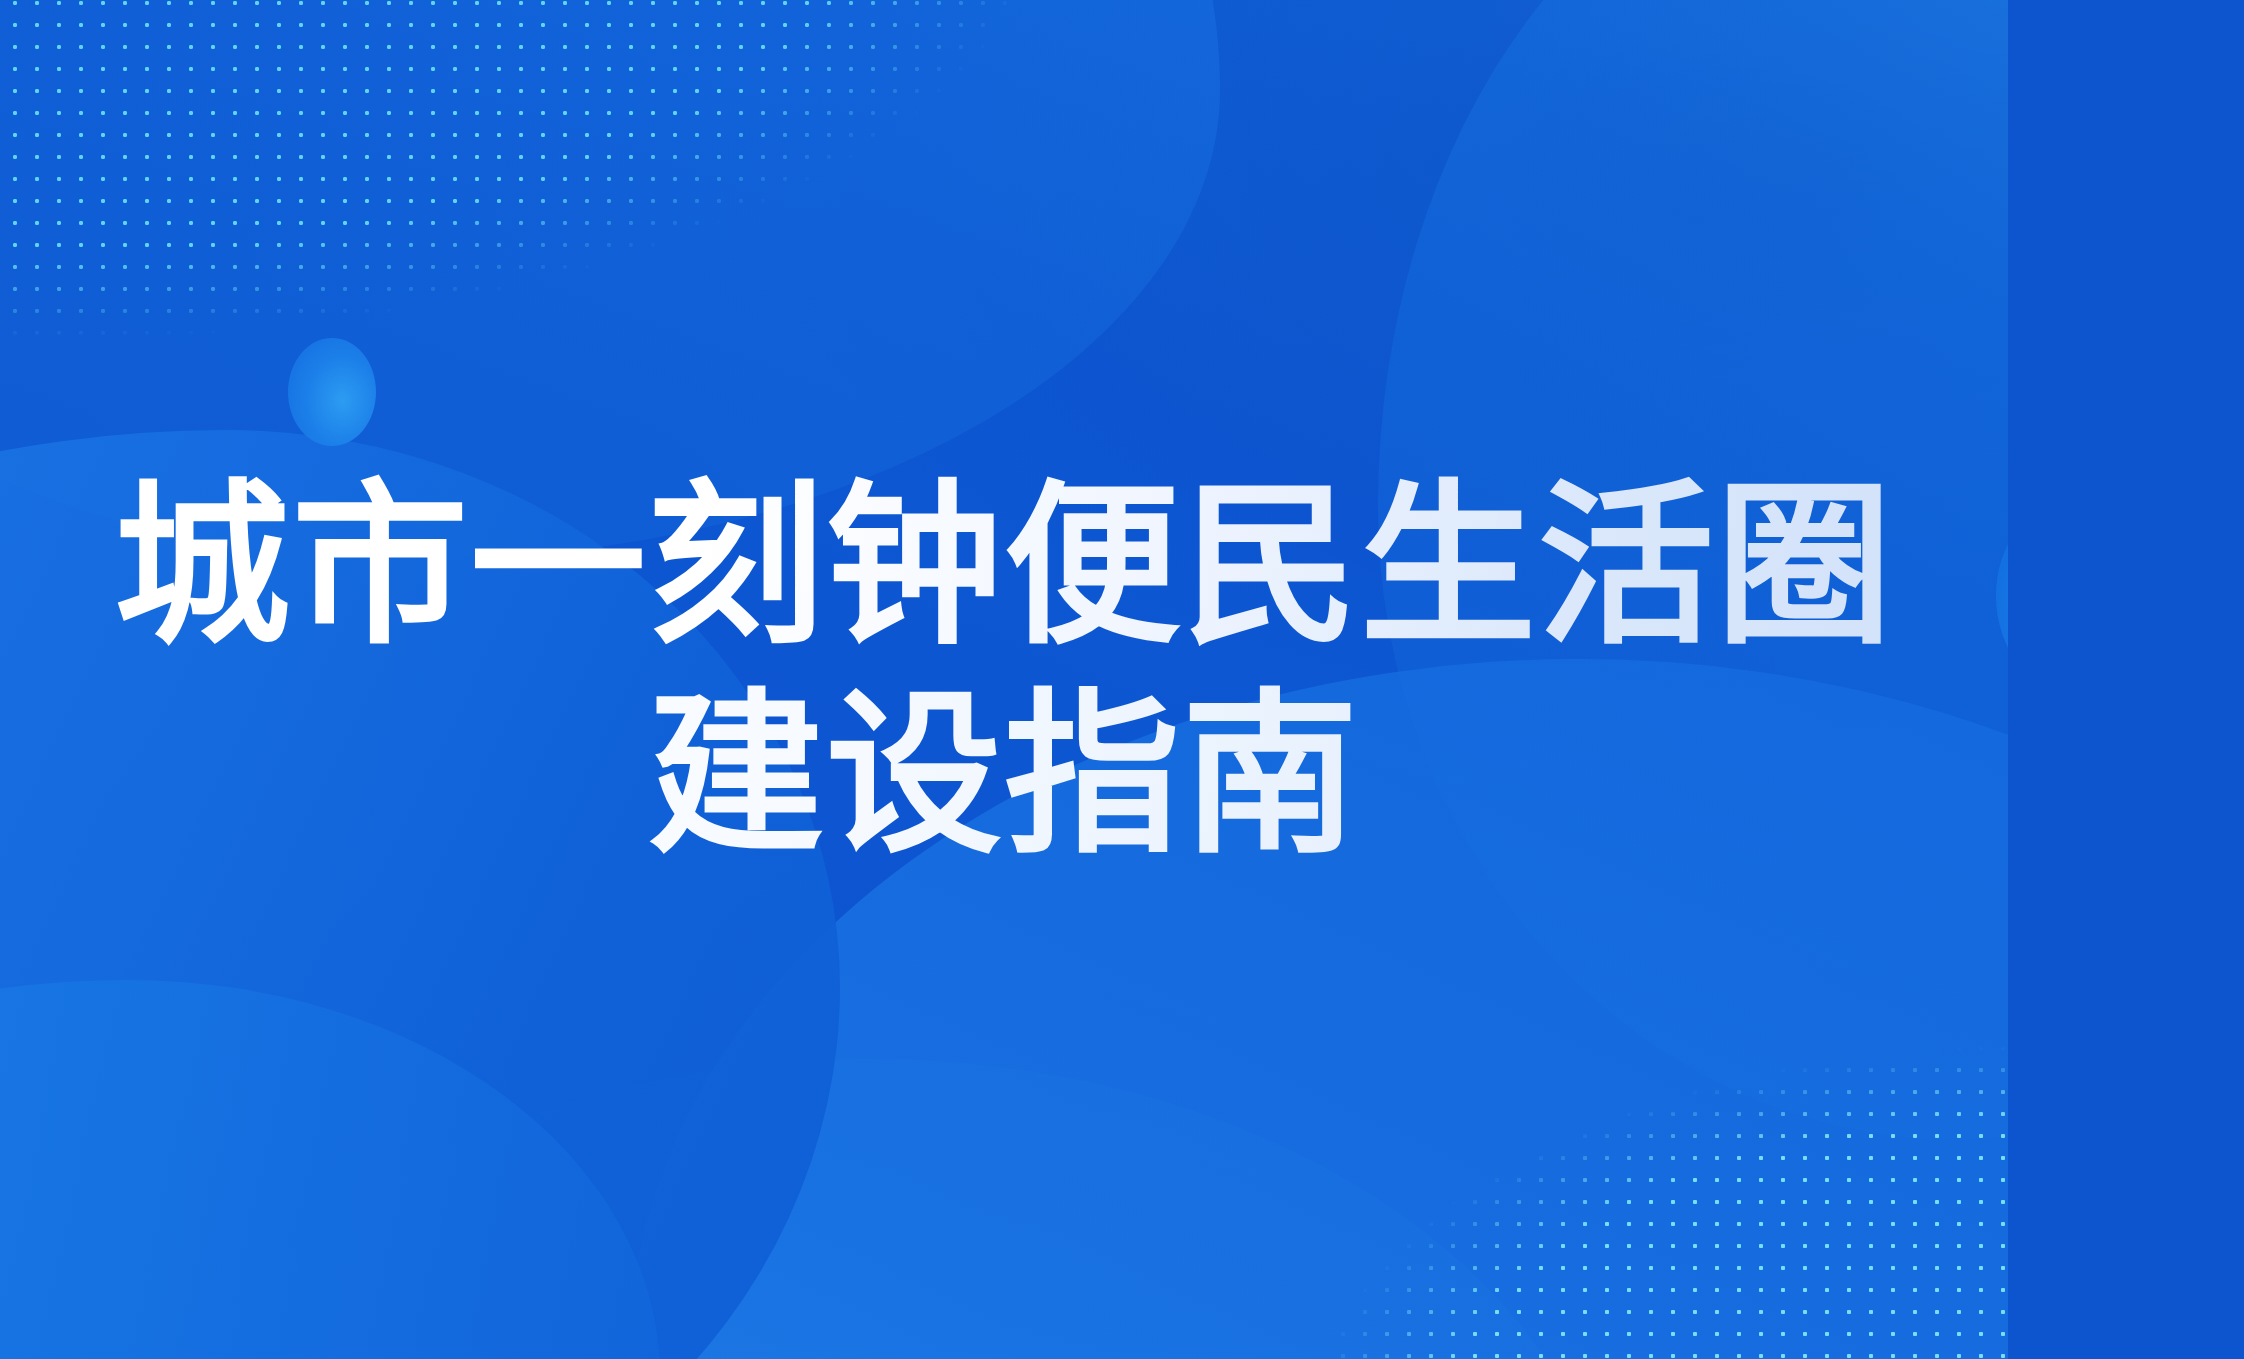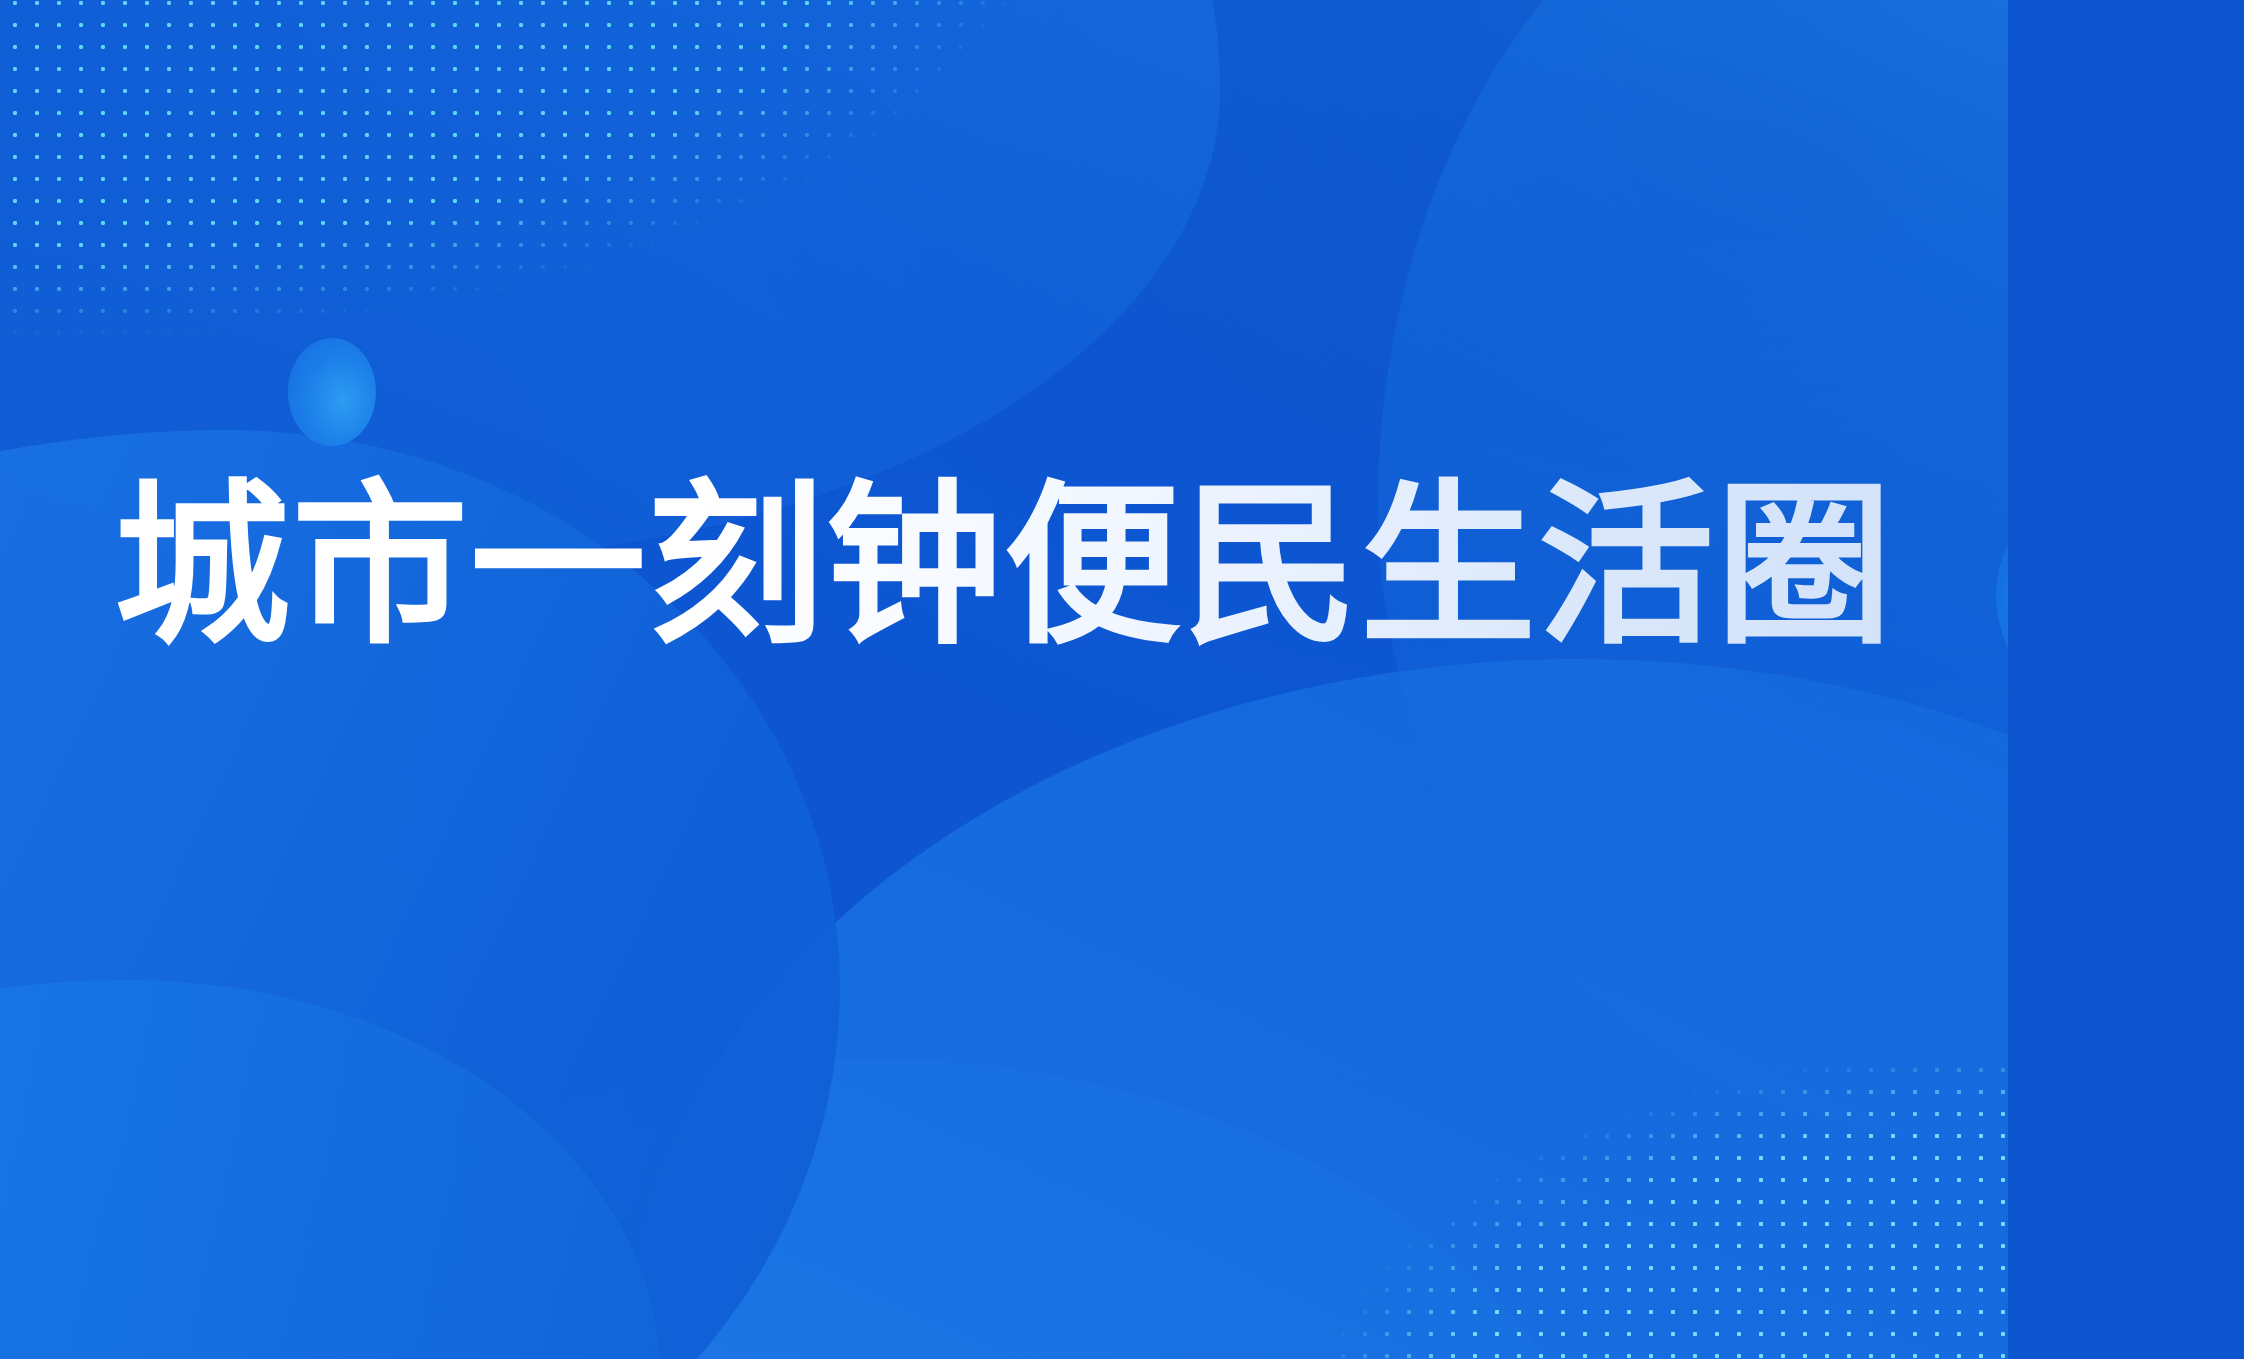--- a/index.html
+++ b/index.html
@@ -201,15 +201,16 @@
   <div class="blob blob-left-low"></div>
 
   <div class="ellipse-small"></div>
   <div class="ellipse-mid"></div>
 
   <div class="dots dots-topleft"></div>
   <div class="dots dots-bottomright"></div>
 
   <div class="title-block">
     <span class="title-line title-line-1">城市一刻钟便民生活圈</span>
+    <span class="title-line title-line-2">建设指南</span>
   </div>
 
 </div>
 
 </body></html>

